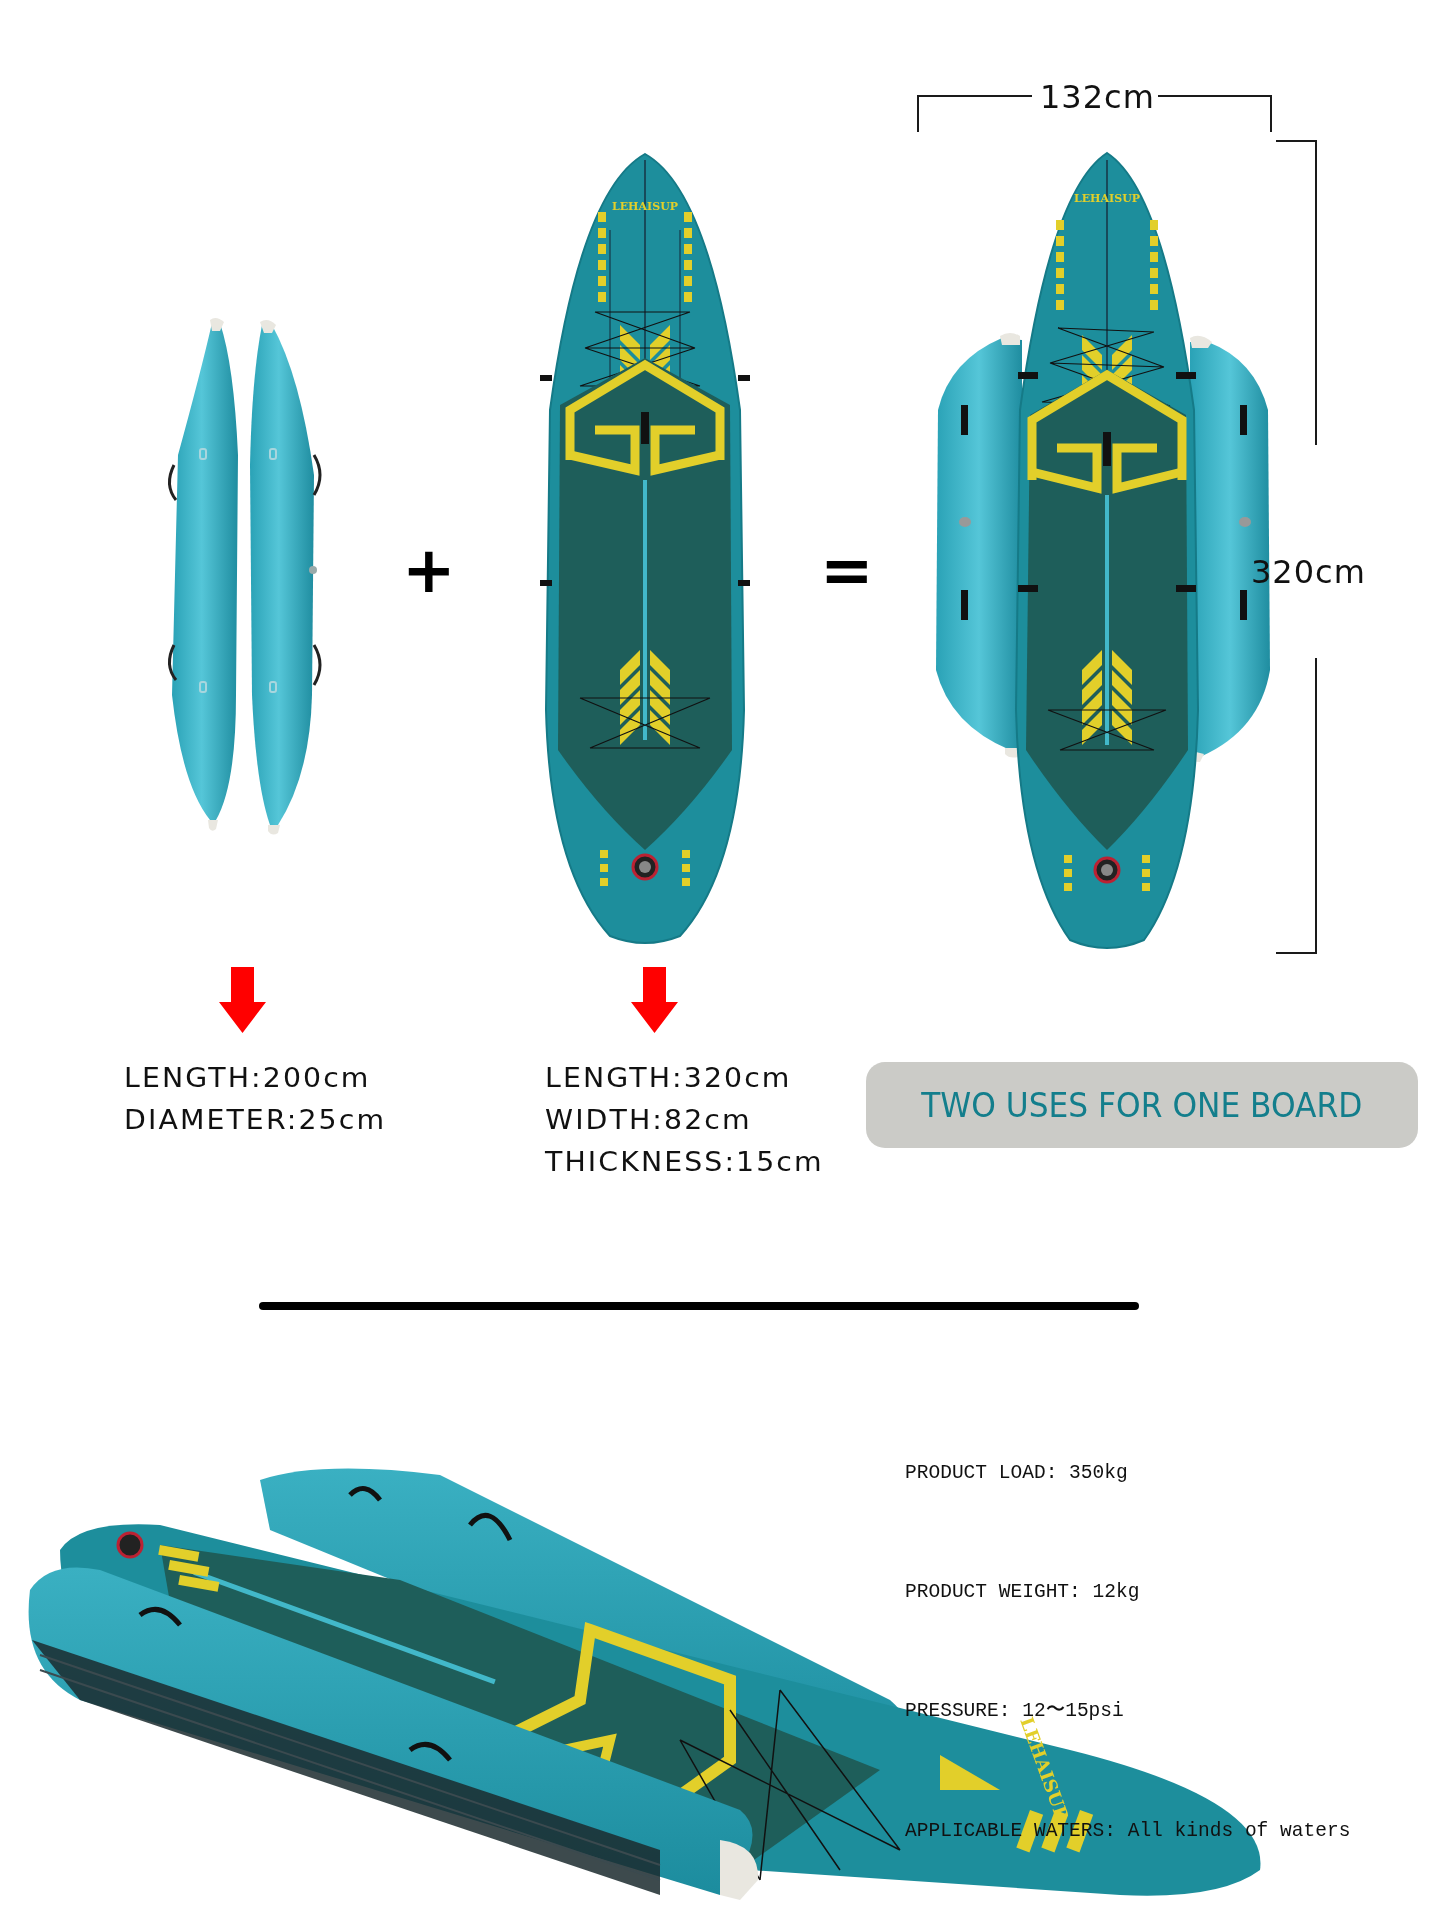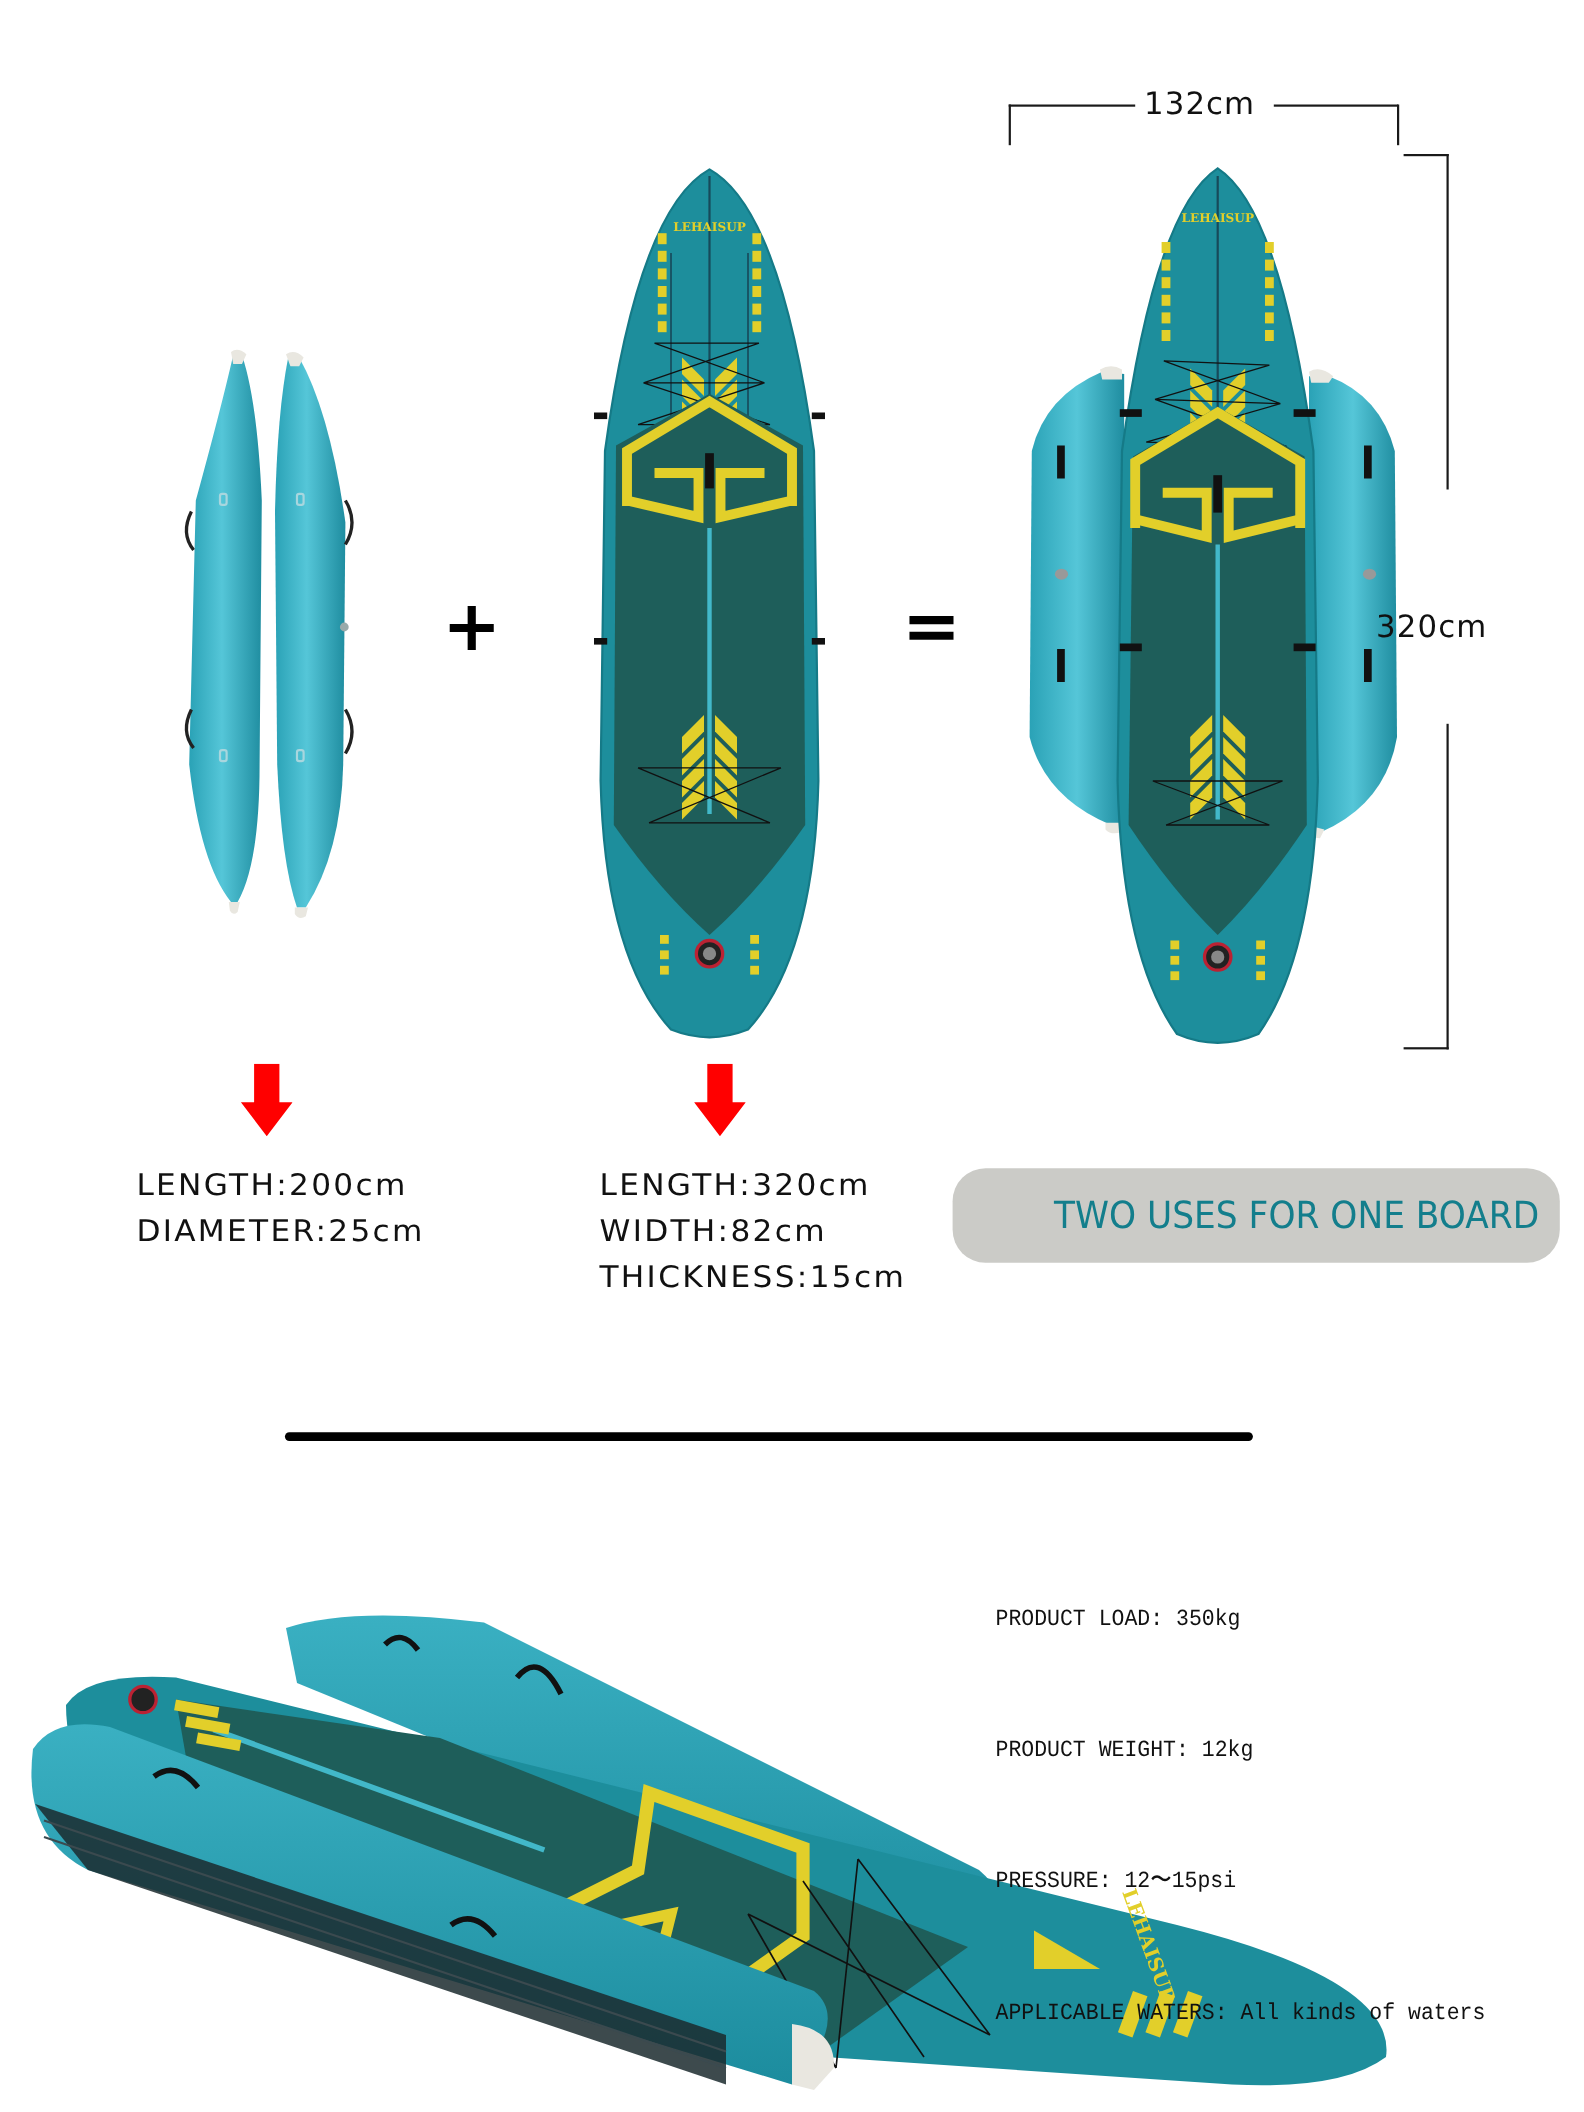--- a/index.html
+++ b/index.html
@@ -1,22 +1,22 @@
 <!DOCTYPE html>
 <html><head>
 <meta charset="utf-8">
 <style>
   html, body { margin: 0; padding: 0; background: #ffffff; }
   body { width: 1440px; height: 1920px; position: relative; overflow: hidden; font-family: "DejaVu Sans", sans-serif; }
   .abs { position: absolute; }
   .spec { font-family: "DejaVu Sans", sans-serif; font-size: 27px; letter-spacing: 2px; color: #111; line-height: 42px; transform: scaleX(1.05); transform-origin: left center; white-space: nowrap; }
   .spec div { height: 42px; }
-  .dim { font-family: "DejaVu Sans", sans-serif; font-size: 28px; color: #111; letter-spacing: 1px; white-space: nowrap; }
+  .dim { font-family: "DejaVu Sans", sans-serif; font-size: 32px; color: #111; letter-spacing: 1px; white-space: nowrap; }
   .line { background: #1a1a1a; }
-  .pill { left: 866px; top: 1062px; width: 552px; height: 86px; background: #cbcbc7; border-radius: 30px; display: flex; align-items: center; justify-content: flex-end; }
+  .pill { left: 866px; top: 1062px; width: 552px; height: 86px; background: #cbcbc7; border-radius: 19px; display: flex; align-items: center; justify-content: center; }
   .pill span { font-family: "DejaVu Sans", sans-serif; font-size: 34px; color: #137e8c; letter-spacing: 0px; transform: scaleX(0.92); white-space: nowrap; }
   .info { left: 905px; top: 1373px; font-family: "Liberation Mono", "DejaVu Sans Mono", monospace; font-size: 21px; color: #111; line-height: 39.8px; white-space: pre; transform: scaleX(0.93); transform-origin: left top; }
   .op { font-family: "DejaVu Sans", sans-serif; font-weight: bold; color: #000; }
   .brand { font-family: "DejaVu Serif", serif; font-weight: bold; fill: #e2cf2a; }
 </style>
 </head>
 <body>
 
 <div class="abs" style="left:160px; top:315px; width:170px; height:520px;">
   <svg width="170" height="520" viewBox="0 0 170 520">

